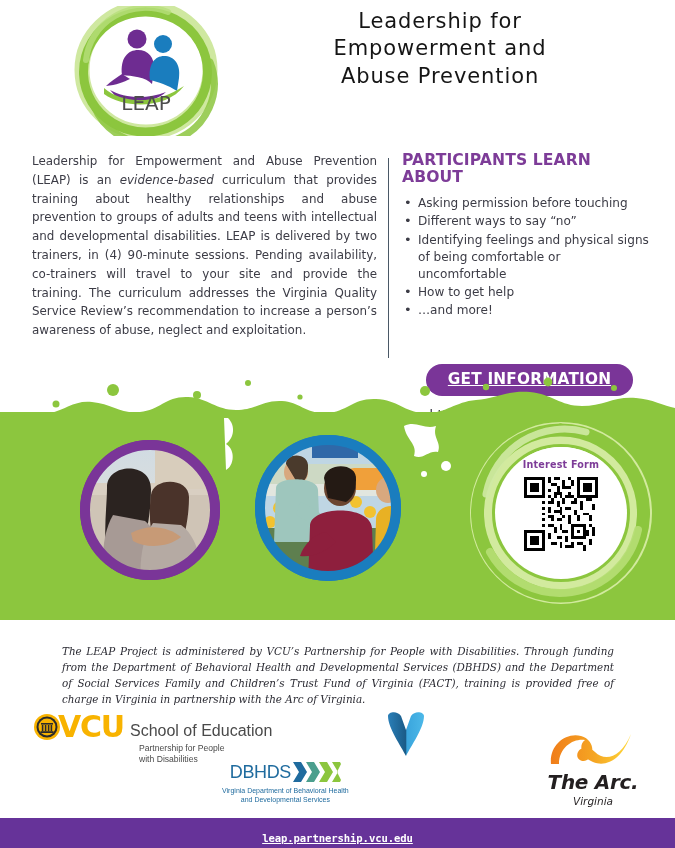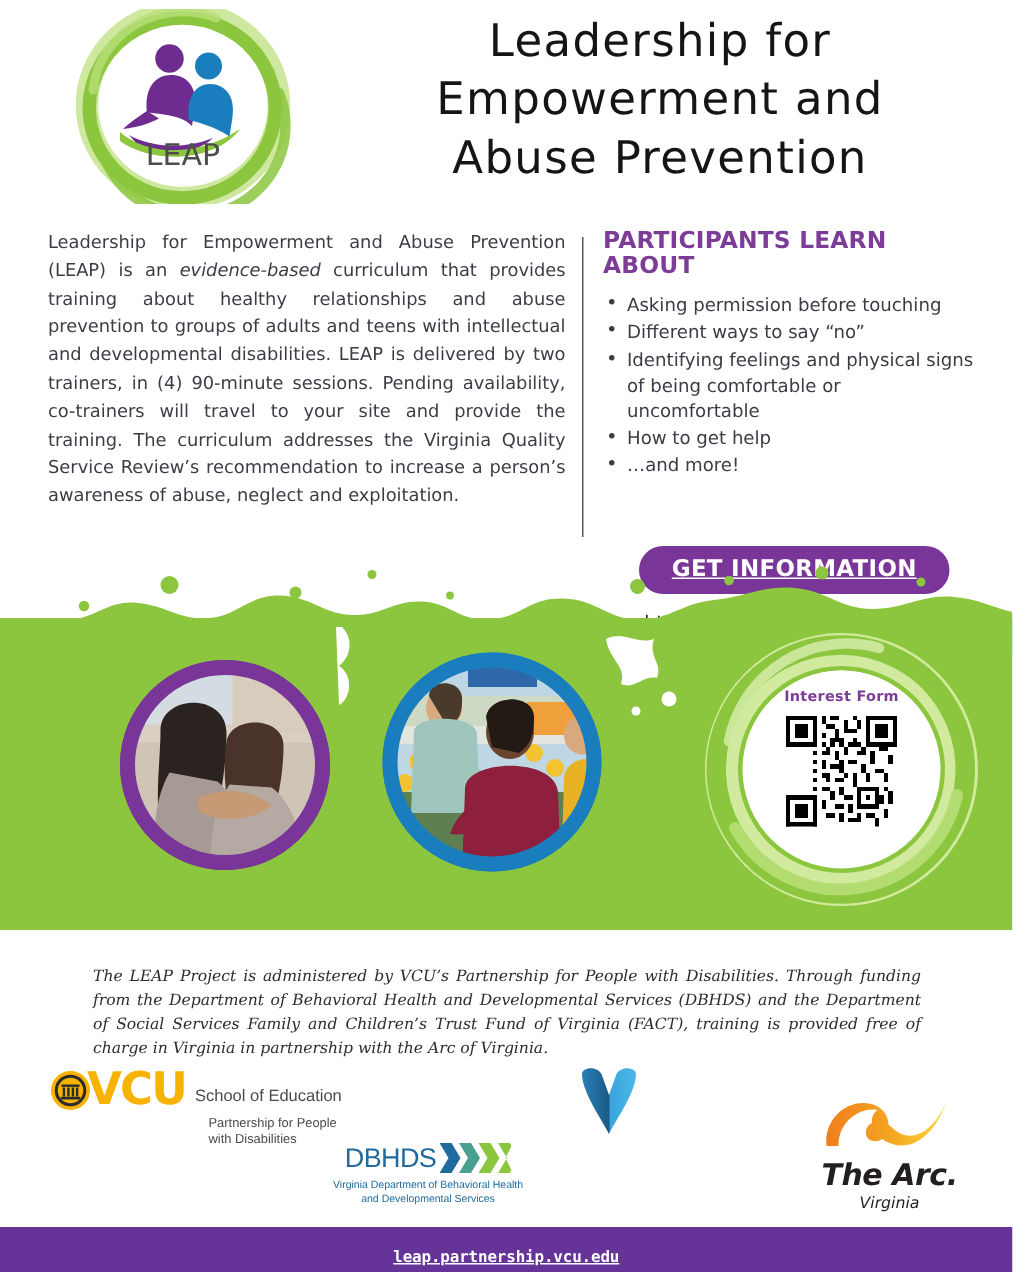--- a/index.html
+++ b/index.html
@@ -15,31 +15,31 @@
     font-family: "Liberation Sans", sans-serif;
     color: #3a3a3a;
   }
 
   
   .header {
     position: absolute; left: 0; top: 0;
     width: 675px; height: 140px;
   }
   .logo-wrap {
-    position: absolute; left: 36px; top: 6px;
+    position: absolute; left: 60px; top: 6px;
     width: 172px; height: 130px;
   }
   .logo-svg { display: block; width: 172px; height: 130px; }
 
   .flyer-title {
     position: absolute; left: 225px; top: 8px;
     width: 430px;
     text-align: center;
     font-family: "DejaVu Sans", sans-serif;
-    font-size: 30px;
+    font-size: 21px;
     font-weight: 400;
     line-height: 1.30;
     letter-spacing: 0.9px;
     color: #151515;
     white-space: pre-line;
   }
 
   
   .columns {
     position: absolute; left: 0; top: 152px;
@@ -189,21 +189,21 @@
   .vcu-word {
     font-family: "DejaVu Sans", sans-serif;
     font-weight: 700; font-size: 30px;
     color: #f8b300;
     letter-spacing: -1.2px;
     line-height: 0.95;
     margin-left: -3px;
   }
   .vcu-soe {
     font-family: "Liberation Sans", sans-serif;
-    font-size: 11px; color: #4a4a4a;
+    font-size: 16px; color: #4a4a4a;
     margin-left: 6px; margin-top: 8px;
   }
   .vcu-sub {
     font-family: "Liberation Sans", sans-serif;
     font-size: 8.6px; color: #4a4a4a;
     line-height: 1.28;
     margin-left: 106px; margin-top: 1px;
     white-space: pre-line;
   }
 

